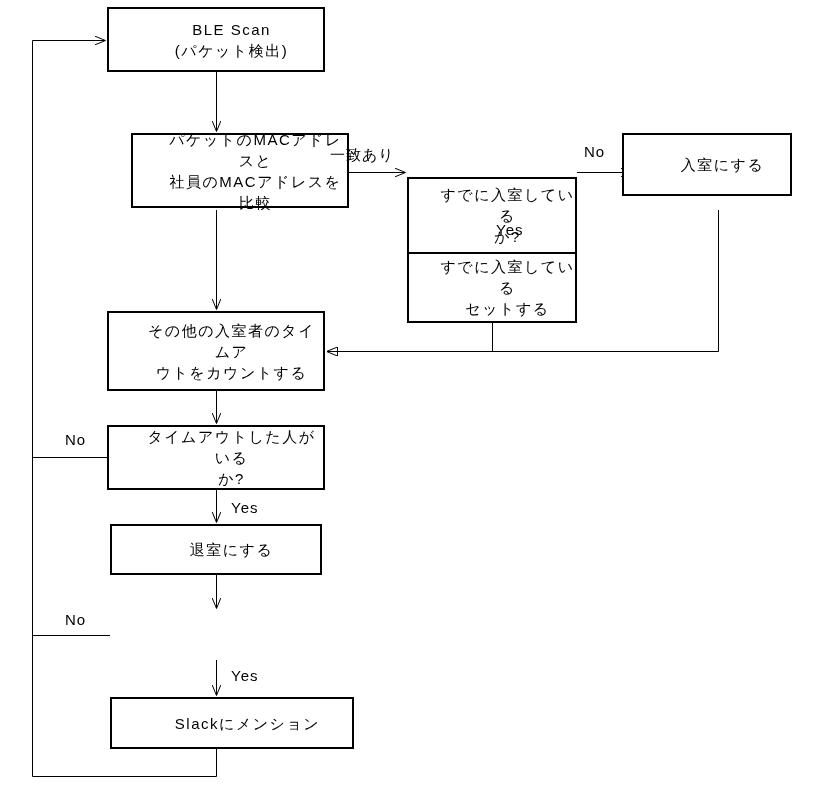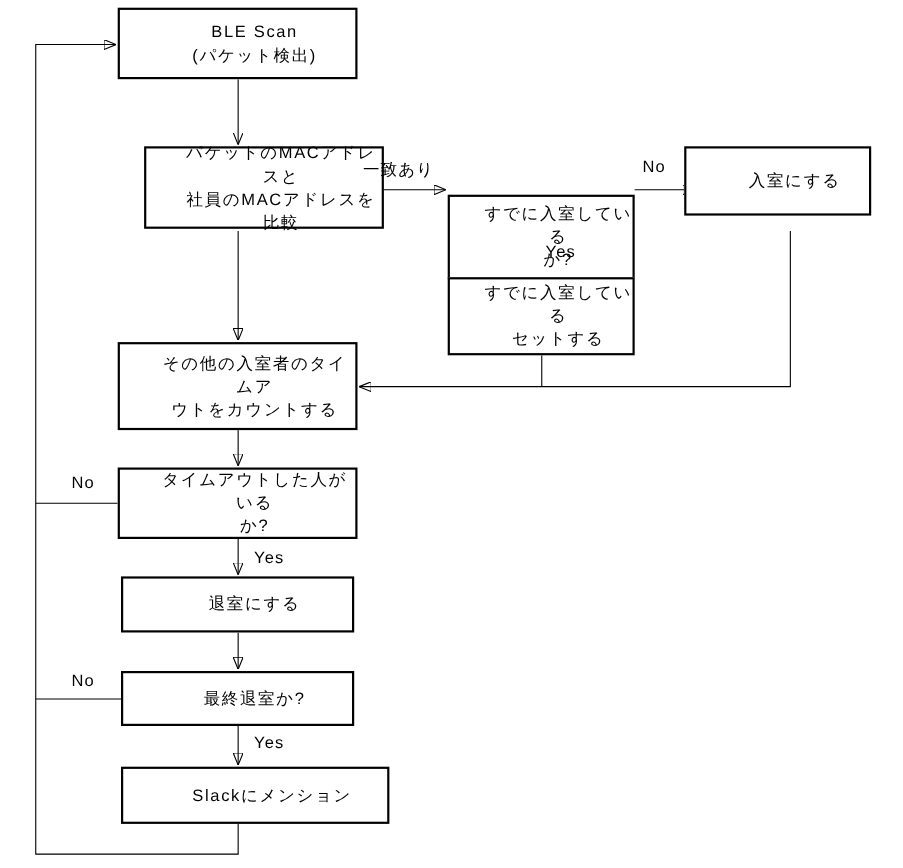--- a/index.html
+++ b/index.html
@@ -114,23 +114,20 @@
 
   <div class="node" style="left:107px; top:425px; width:218px; height:65px;">
     <span class="node-label">タイムアウトした人がいる
 か?</span>
   </div>
 
   <div class="node" style="left:110px; top:524px; width:212px; height:51px;text-align:center;">
     <span class="node-label">退室にする</span>
   </div>
 
-  <div class="node" style="left:110px; top:610px; width:212px; height:50px;">
-    <span class="node-label">最終退室か?</span>
-  </div>
 
   <div class="node" style="left:110px; top:697px; width:244px; height:52px;">
     <span class="node-label">Slackにメンション</span>
   </div>
 
   <div class="edge-label centered" style="left:330px; top:146px; width:68px;">一致あり</div>
 
   <div class="edge-label centered" style="left:584px; top:143px; width:34px;">No</div>
 
   <div class="edge-label" style="left:496px; top:221px;">Yes</div>

